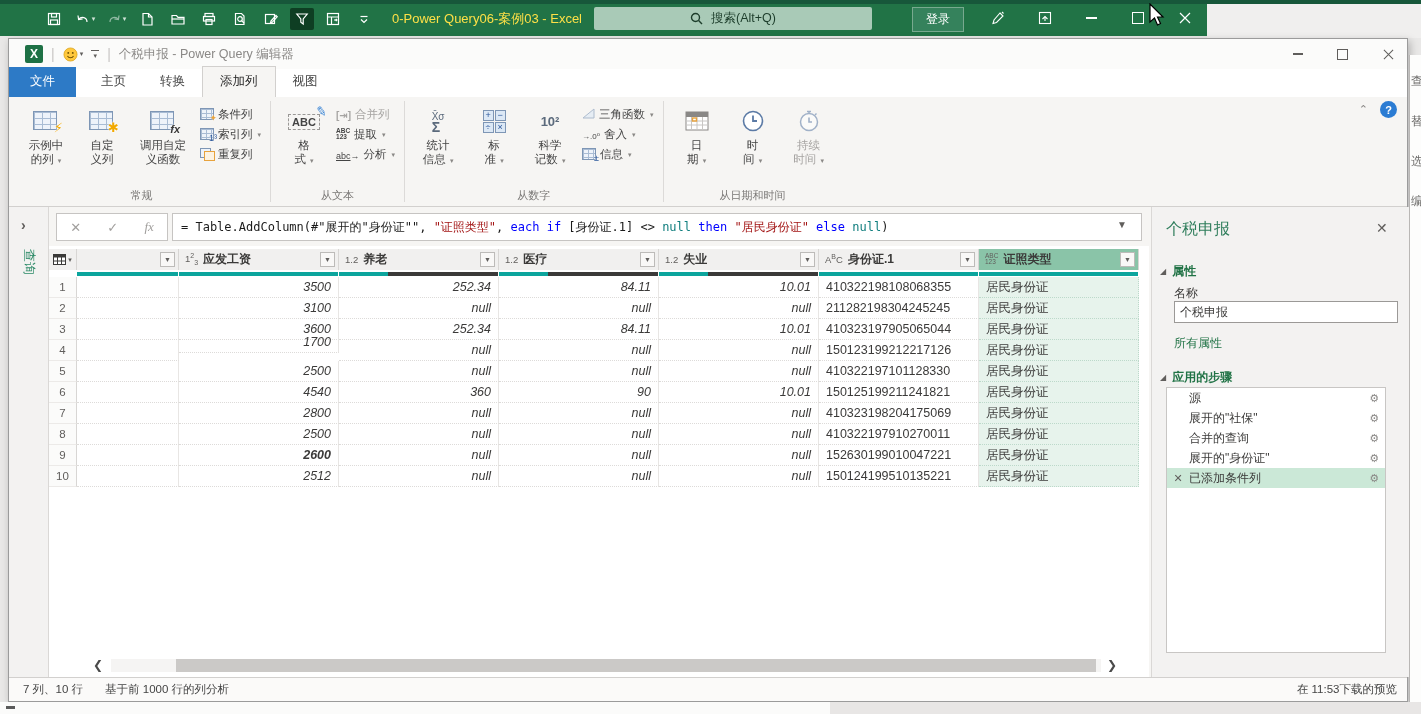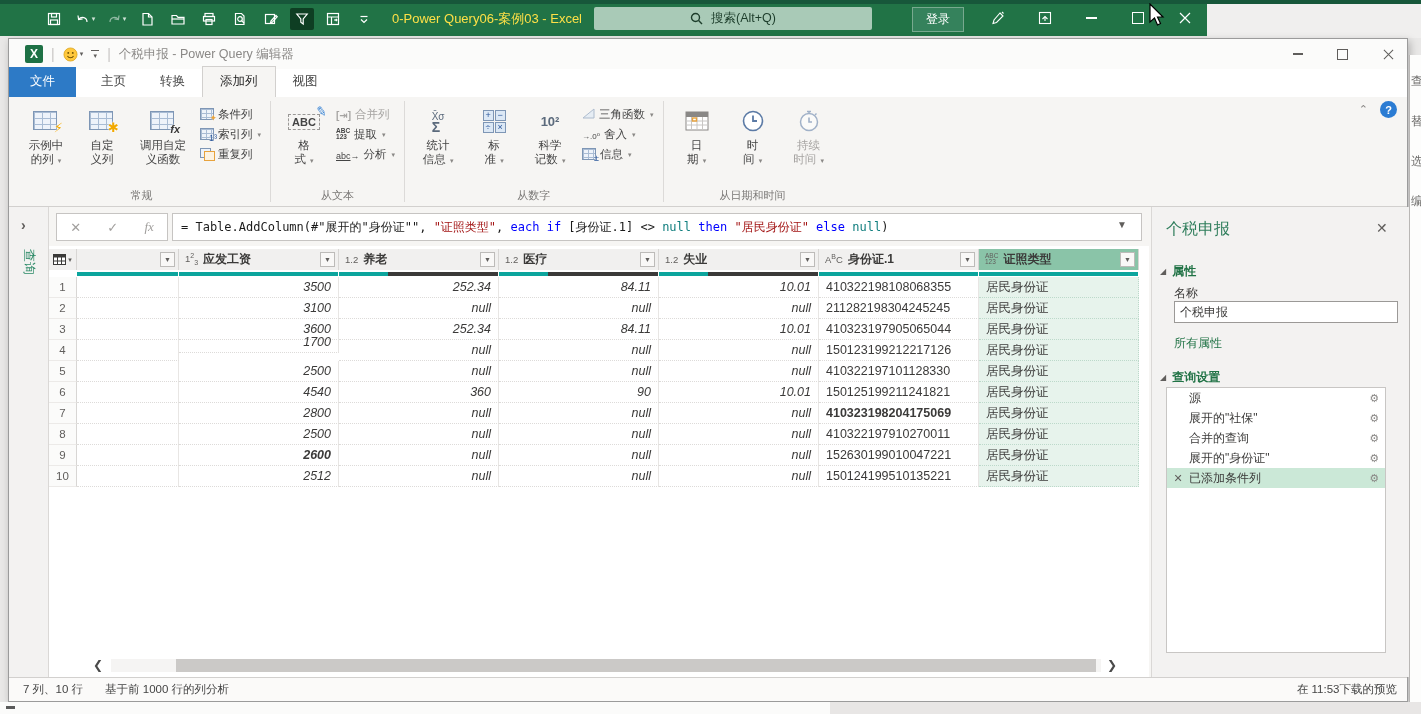--- a/index.html
+++ b/index.html
@@ -599,21 +599,21 @@
       </div>
       <div class="qbar" style="left: 770px; width: 159px;">
         <div class="qfill" style="width: 100%;"></div>
       </div>
       <div class="cell" style="left: 770px; width: 160px; top: 31px;">410322198108068355</div>
       <div class="cell" style="left: 770px; width: 160px; top: 52px;">211282198304245245</div>
       <div class="cell" style="left: 770px; width: 160px; top: 73px;">410323197905065044</div>
       <div class="cell" style="left: 770px; width: 160px; top: 94px;">150123199212217126</div>
       <div class="cell" style="left: 770px; width: 160px; top: 115px;">410322197101128330</div>
       <div class="cell" style="left: 770px; width: 160px; top: 136px;">150125199211241821</div>
-      <div class="cell" style="left: 770px; width: 160px; top: 157px; font-weight: bold;">410323198204175069</div>
+      <div class="cell" style="left: 770px; width: 160px; top: 157px;">410323198204175069</div>
       <div class="cell" style="left: 770px; width: 160px; top: 178px;">410322197910270011</div>
       <div class="cell" style="left: 770px; width: 160px; top: 199px;">152630199010047221</div>
       <div class="cell" style="left: 770px; width: 160px; top: 220px;">150124199510135221</div>
       <div class="hcell selected" style="left: 930px; width: 160px;">
         <span class="typeico"><span class="abc123">ABC<br>123</span></span>
         <span class="hname">证照类型</span>
         <span class="filter-btn">▼</span>
       </div>
       <div class="qbar" style="left: 930px; width: 159px;">
         <div class="qfill" style="width: 100%;"></div>
@@ -645,21 +645,21 @@
     <div id="settings-close" class="abs">✕</div>
     <div id="prop-head" class="abs sec-head">
       <span class="tri">◢</span>
       <span>属性</span>
     </div>
     <div id="name-label" class="abs">名称</div>
     <input id="name-input" class="abs" value="个税申报" style="">
     <div id="all-props" class="abs">所有属性</div>
     <div id="steps-head" class="abs sec-head">
       <span class="tri">◢</span>
-      <span>查询设置</span>
+      <span>应用的步骤</span>
     </div>
     <div id="steps-box" class="abs">
         <div class="step">
           <span class="sdel"></span>
           <span class="slabel">源</span>
           <span class="sgear">⚙</span>
         </div>
         <div class="step">
           <span class="sdel"></span>
           <span class="slabel">展开的"社保"</span>

